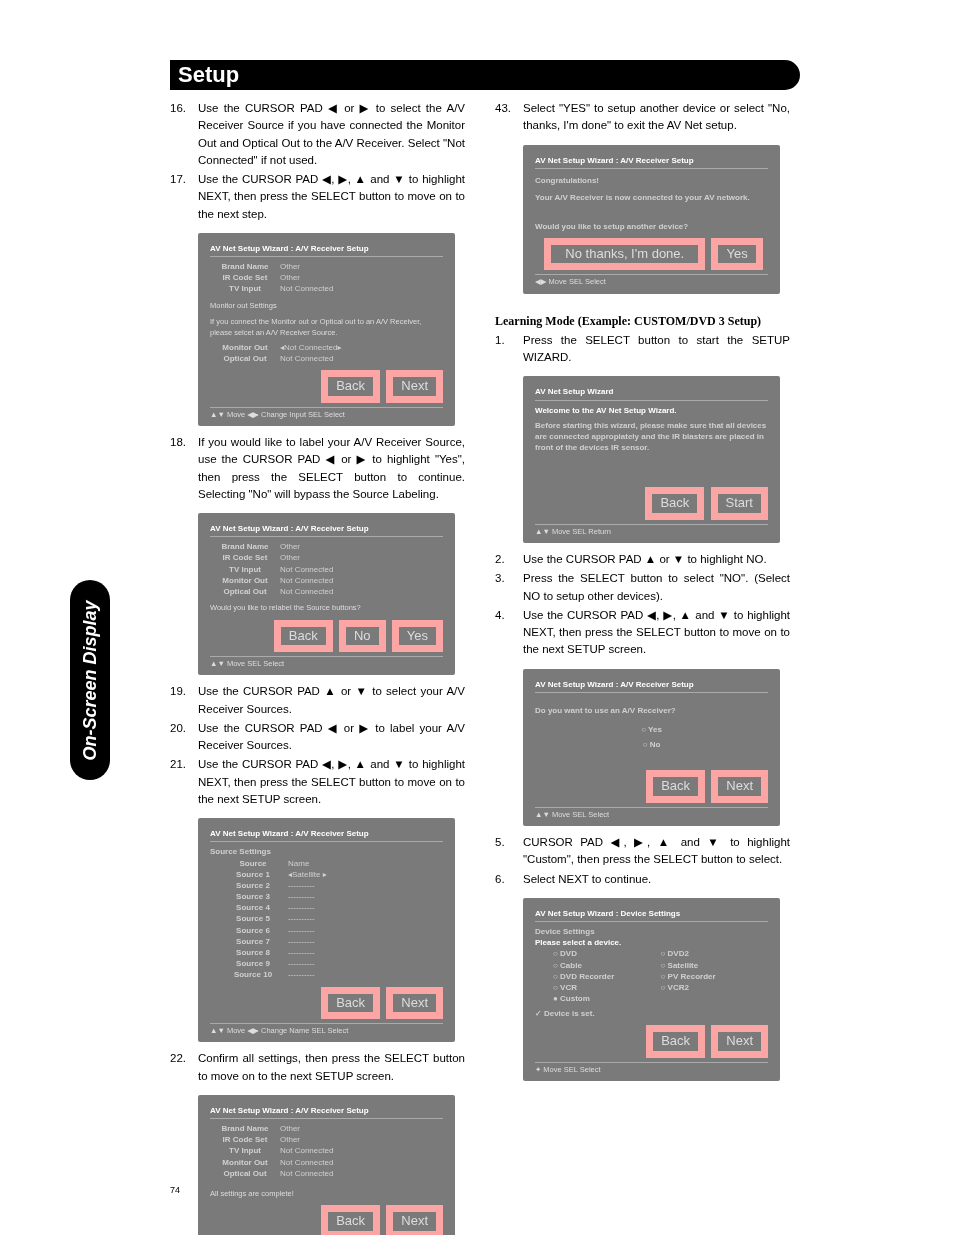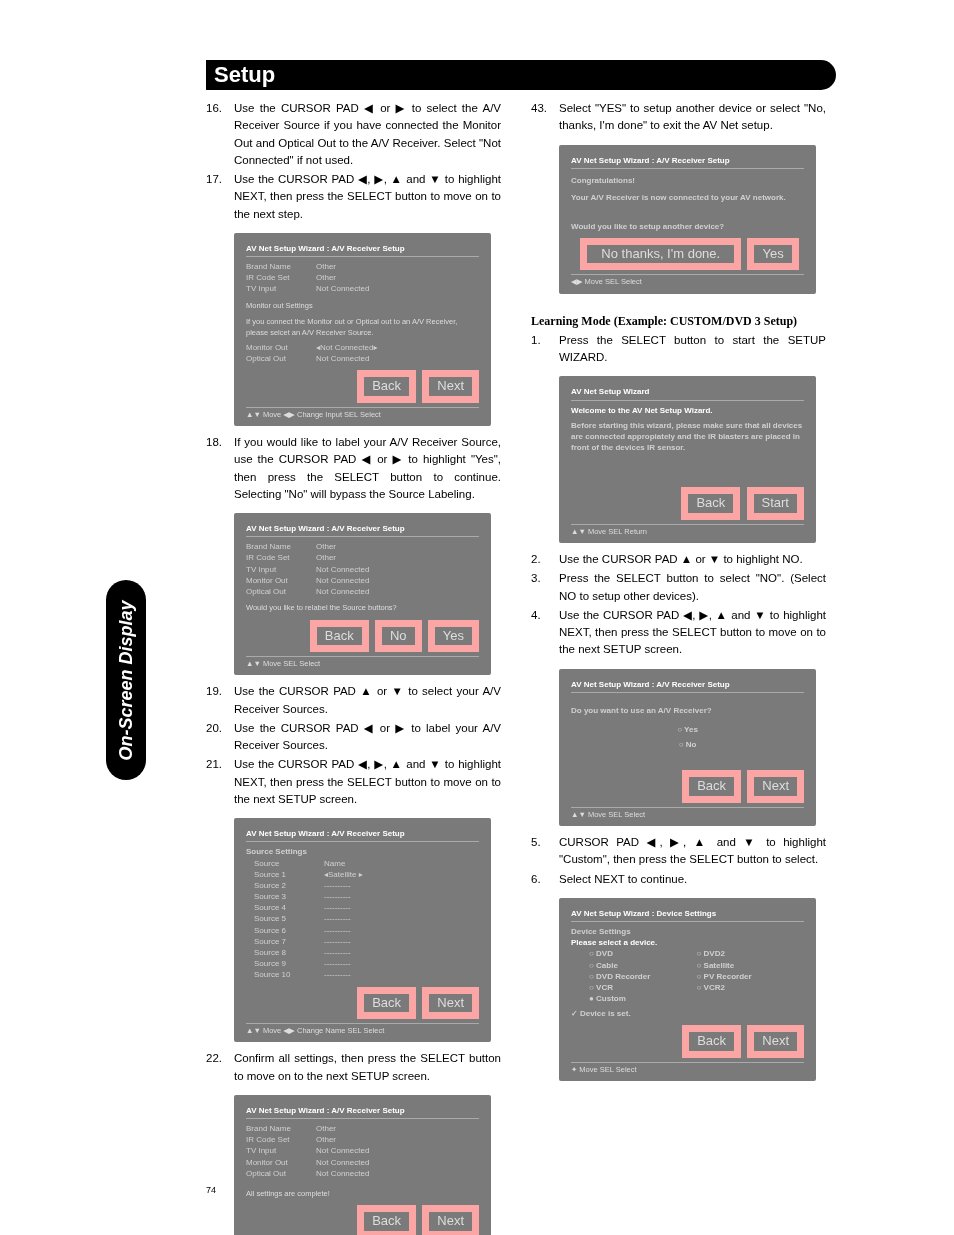--- a/index.html
+++ b/index.html
@@ -9,21 +9,20 @@
     font-family: Arial, Helvetica, sans-serif;
     width: 954px;
     color: #000;
   }
   .page {
     position: relative;
     width: 860px;
     height: 1235px;
     box-sizing: border-box;
     padding: 60px 70px 40px 120px;
-    margin-left: 36px;
   }
   .header-bar {
     position: absolute;
     top: 60px;
     left: 170px;
     right: 60px;
     height: 30px;
     background: #000;
     border-radius: 0 15px 15px 0;
     color: #fff;
@@ -96,21 +95,22 @@
     margin-bottom: 4px;
     border-bottom: 1px solid #aaa;
     padding-bottom: 2px;
   }
   .screen-row {
     display: flex;
   }
   .screen-label {
     width: 70px;
     flex-shrink: 0;
-    font-weight: normal;
+    font-weight: bold;
+    text-align: center;
   }
   .screen-val {
     flex: 1;
   }
   .screen-note {
     margin-top: 6px;
     color: #ddd;
     font-size: 7.5px;
   }
   .screen-buttons {

